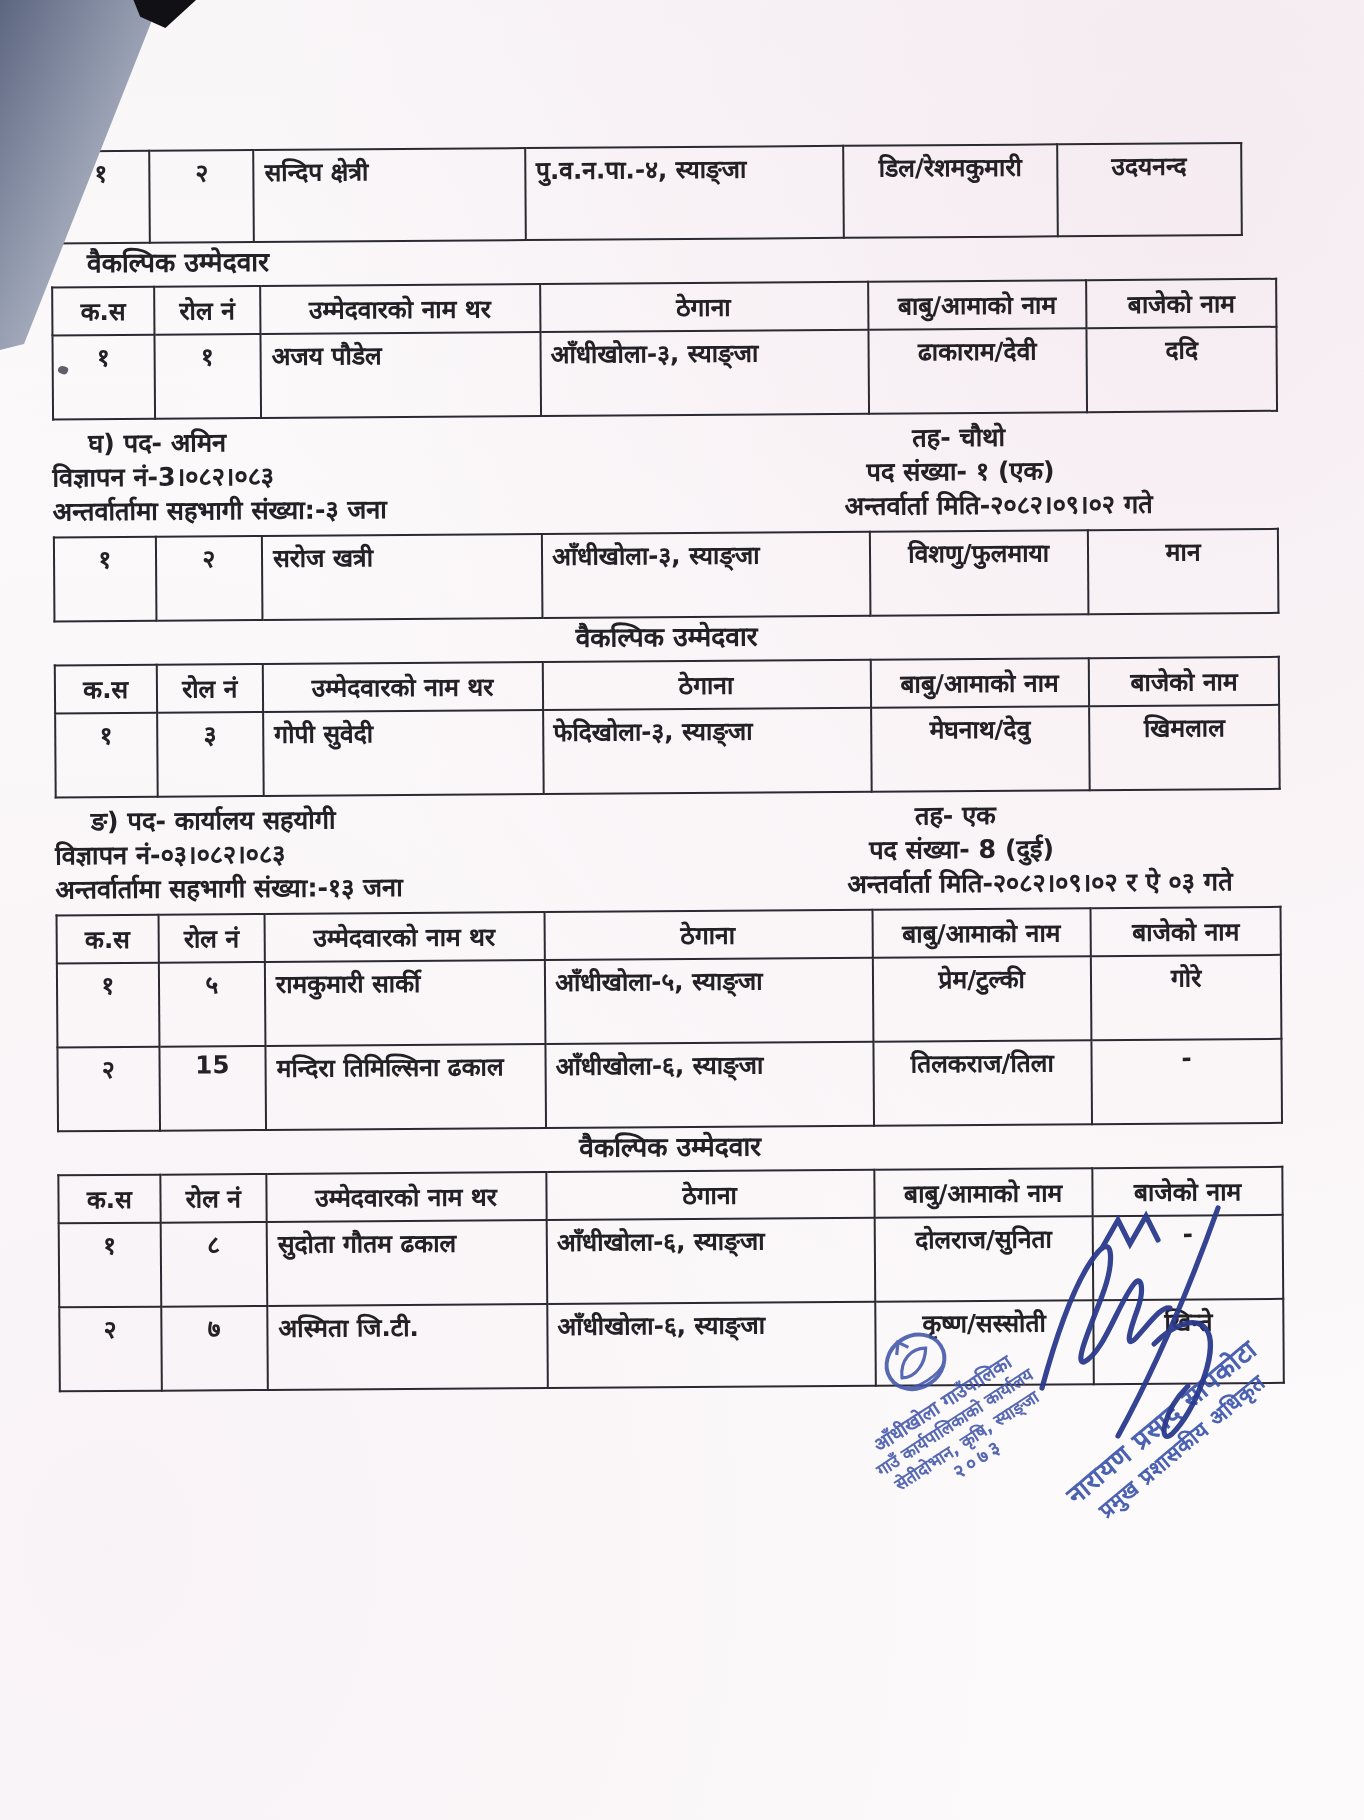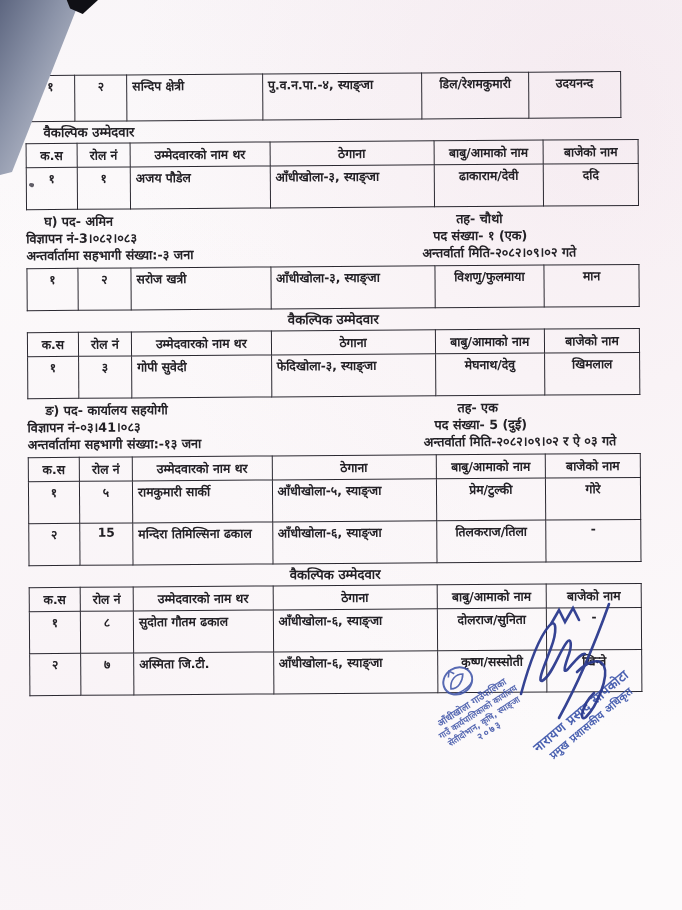--- a/index.html
+++ b/index.html
@@ -199,22 +199,22 @@
         </tr>
       </tbody>
     </table>
 
     <div class="section">
       <div class="ln">
         <span class="post">ङ)  पद- कार्यालय सहयोगी</span>
         <span class="r-level">तह- एक</span>
       </div>
       <div class="ln">
-        <span>विज्ञापन नं-०३।41।०८३</span>
-        <span class="r-count">पद संख्या- 5 (दुई)</span>
+        <span>विज्ञापन नं-०३।०८२।०८३</span>
+        <span class="r-count">पद संख्या- 8 (दुई)</span>
       </div>
       <div class="ln">
         <span>अन्तर्वार्तामा सहभागी संख्या:-१३ जना</span>
         <span class="r-date">अन्तर्वार्ता मिति-२०८२।०९।०२ र ऐ ०३ गते</span>
       </div>
     </div>
 
     <table class="tbl">
       <colgroup>
           <col style="width:8.3%">

